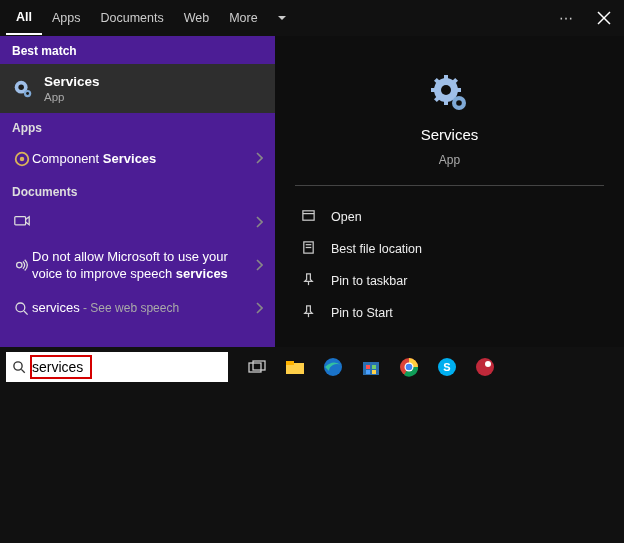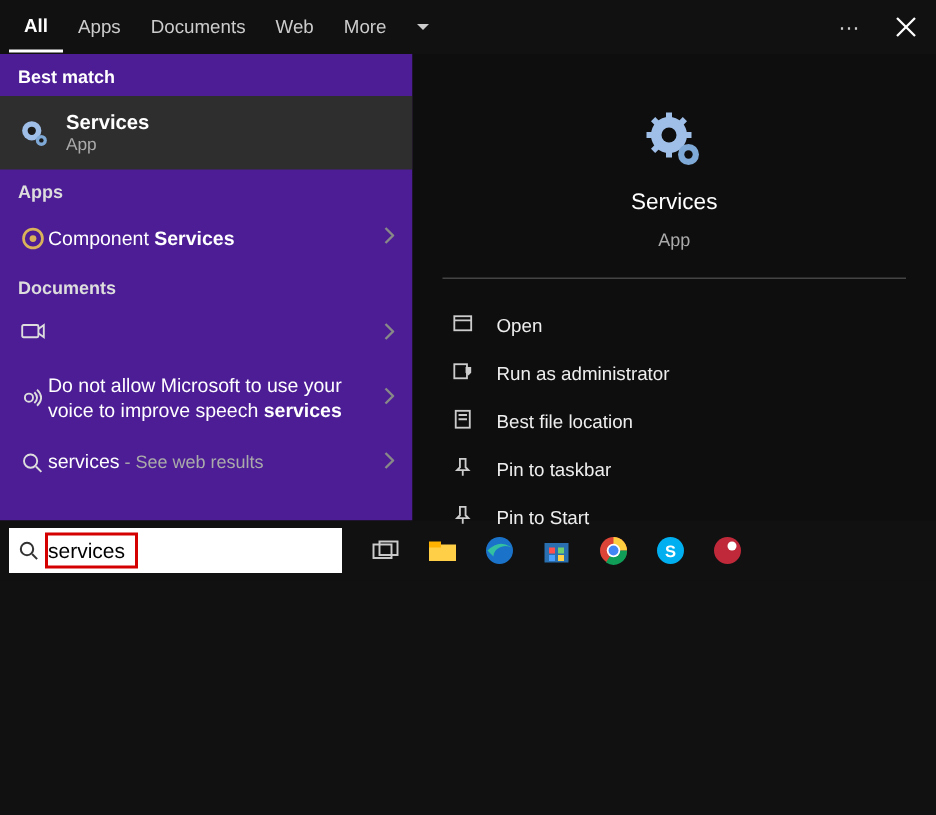--- a/index.html
+++ b/index.html
@@ -132,21 +132,21 @@
       </div>
 
       <div class="row">
         <div class="row-icon">
           <svg viewBox="0 0 20 20" width="16" height="16" stroke="#ddd" fill="none" stroke-width="1.6">
               <circle cx="8" cy="8" r="5.5"></circle>
               <line x1="12.5" y1="12.5" x2="17" y2="17"></line>
             </svg>
         </div>
         <div class="row-text">
-          <span>services</span><span class="sub"> - See web results</span>
+          <span>services</span><span class="sub"> - See web speech</span>
         </div>
         <div class="chev"><svg width="8" height="12" viewBox="0 0 8 12">
               <polyline points="2,1 7,6 2,11" fill="none" stroke-width="1.6"></polyline>
             </svg></div>
       </div>
     </div>
 
     <div class="right">
       <div class="right-inner">
         <div class="preview-head">
@@ -179,29 +179,20 @@
                 <svg width="15" height="15" viewBox="0 0 16 16" stroke="#ccc" fill="none" stroke-width="1.3">
                   <rect x="2" y="3" width="12" height="10"></rect>
                   <line x1="2" y1="6" x2="14" y2="6"></line>
                 </svg>
               </div>
             <span>Open</span>
           </div>
           <div class="action">
             <div class="action-icon">
                 <svg width="15" height="15" viewBox="0 0 16 16" stroke="#ccc" fill="none" stroke-width="1.3">
-                  <rect x="2" y="3" width="9" height="10"></rect>
-                  <path d="M10 5 L14 5 L14 9 L12 11 L10 9 Z" fill="#ccc" stroke="none"></path>
-                </svg>
-              </div>
-            <span>Run as administrator</span>
-          </div>
-          <div class="action">
-            <div class="action-icon">
-                <svg width="15" height="15" viewBox="0 0 16 16" stroke="#ccc" fill="none" stroke-width="1.3">
                   <rect x="3" y="2" width="10" height="12"></rect>
                   <line x1="5" y1="5" x2="11" y2="5"></line>
                   <line x1="5" y1="8" x2="11" y2="8"></line>
                 </svg>
               </div>
             <span>Best file location</span>
           </div>
           <div class="action">
             <div class="action-icon">
                 <svg width="15" height="15" viewBox="0 0 16 16" stroke="#ccc" fill="none" stroke-width="1.3">

